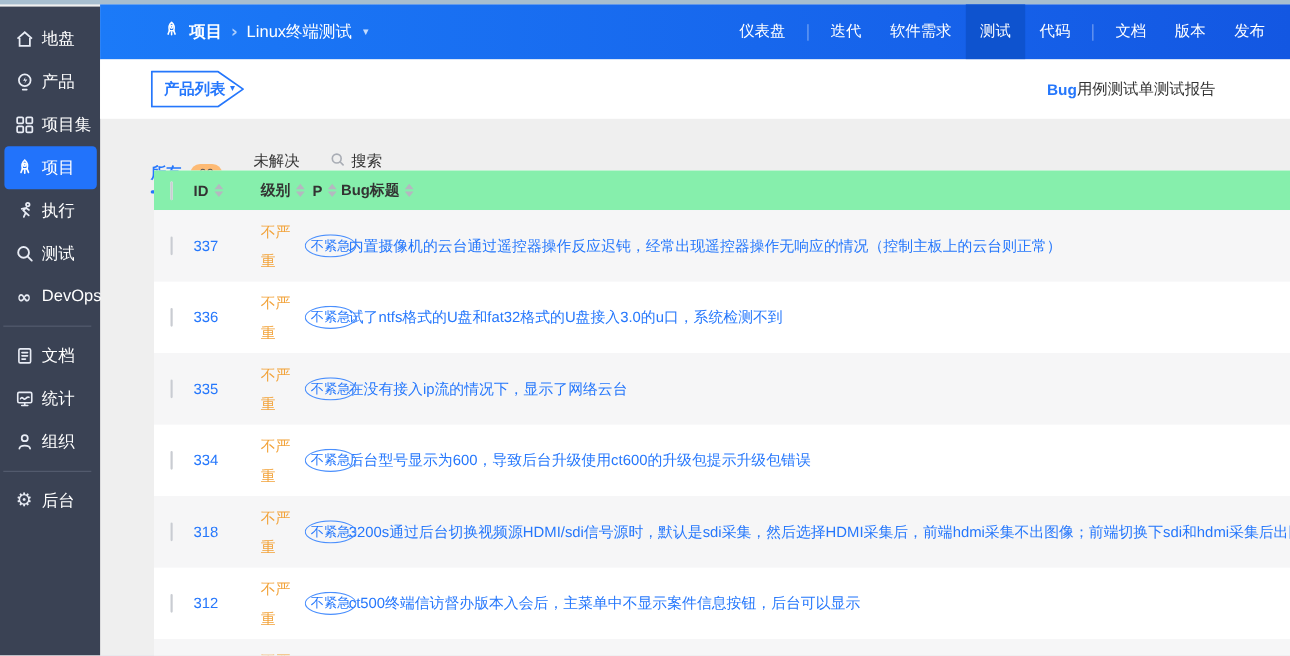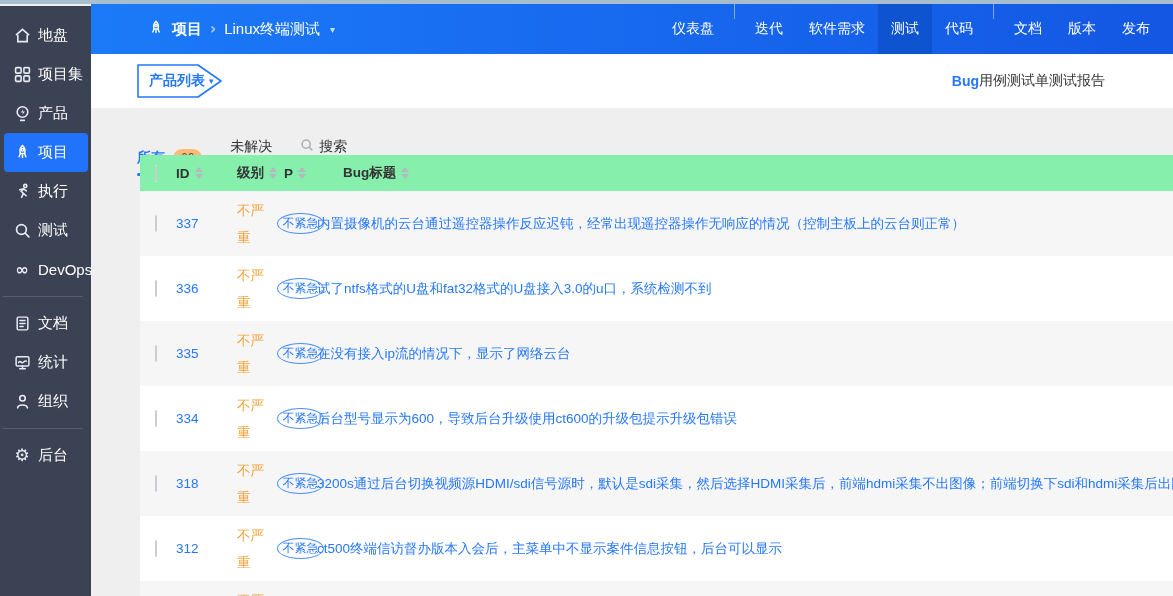--- a/index.html
+++ b/index.html
@@ -27,21 +27,21 @@
   
   .header {
     position:absolute; left:91px; top:4px; width:1082px; height:50px;
     background:linear-gradient(90deg,#1b7af8 0%,#1662ea 70%,#1357e2 100%);
     display:flex; align-items:center; color:#fff;
   }
   .crumb { display:flex; align-items:center; gap:8px; margin-left:57px; font-size:15px; }
   .crumb .app { font-weight:bold; }
   .crumb .sep { color:rgba(255,255,255,.65); font-size:15px; font-weight:bold; font-family:"DejaVu Sans",sans-serif; }
   .crumb .caret { color:rgba(255,255,255,.75); font-size:10px; font-family:"DejaVu Sans",sans-serif; margin-left:2px; }
-  .nav { margin-left:auto; display:flex; height:100%; padding-right:10px; font-size:14px; }
+  .nav { margin-left:auto; display:flex; align-items:center; height:100%; padding-right:10px; font-size:14px; }
   .nav-item { height:100%; display:flex; align-items:center; padding:0 13px; cursor:pointer; white-space:nowrap; }
   .nav-item.active { background:#0e53cf; }
   .nav-divider { width:1px; height:15px; background:rgba(255,255,255,.45); margin:0 7px; }
 
   
   .subheader { position:absolute; left:91px; top:54px; width:1082px; height:54px; background:#ffffff; }
   .pennant { position:absolute; left:46px; top:10px; width:86px; height:34px; cursor:pointer; }
   .pennant svg.shape { position:absolute; left:0; top:0; }
   .pennant .plabel {
     position:absolute; left:12px; top:0; height:34px; display:flex; align-items:center; gap:4px;
@@ -67,21 +67,21 @@
   .thead { height:36px; font-size:13.5px; font-weight:bold; color:#333; background:#86efac; }
   .th { display:flex; align-items:center; cursor:pointer; }
   .sort { display:inline-flex; flex-direction:column; gap:2px; margin-left:5px; }
   .sort i { display:block; width:0; height:0; border-left:4px solid transparent; border-right:4px solid transparent; }
   .sort .up { border-bottom:5px solid #b4b8c0; }
   .sort .down { border-top:5px solid #b4b8c0; }
   .col-check { width:21px; flex:none; }
   .col-id { width:61px; flex:none; }
   .col-level { width:47px; flex:none; }
   .col-p { width:26px; flex:none; }
-  .col-title { flex:1; overflow:hidden; white-space:nowrap;margin-left:33px; }
+  .col-title { flex:1; overflow:hidden; white-space:nowrap; }
   .drow { height:65px; font-size:13.5px; }
   .drow:nth-child(even) { background:#f6f6f7; }
   .checkbox { width:15px; height:15px; border:1px solid #c9ccd2; border-radius:3px; background:#fff; cursor:pointer; }
   .bug-id { color:#2577fc; cursor:pointer; }
   .level { color:#f2a33a; width:40px; line-height:27px; font-size:13.5px; }
   .pill {
     width:47px; height:21px; border:1.5px solid #4a8ffd; border-radius:50%;
     color:#2577fc; font-size:12px; display:flex; align-items:center; justify-content:center;
     flex:none; background:transparent; position:relative; z-index:2;
   }
@@ -100,37 +100,37 @@
         <svg width="17" height="17" viewBox="0 0 16 16" fill="none" stroke="#e8ecf5" stroke-width="1.5">
             <path d="M1.8 7.6 8 2.2l6.2 5.4"></path>
             <path d="M3.6 7.2v6.6h8.8V7.2"></path>
           </svg>
       </span>
       <span>地盘</span>
     </div>
     <div class="side-item">
       <span class="ic">
         <svg width="17" height="17" viewBox="0 0 16 16" fill="none" stroke="#e8ecf5" stroke-width="1.5">
+            <circle cx="8" cy="6.6" r="5"></circle>
+            <path d="M6.3 14.5h3.4" stroke-linecap="round"></path>
+            <path d="M8.6 3.8 6.6 7h2l-1 2.6 2.6-3.6h-2z" fill="#e8ecf5" stroke="none"></path>
+          </svg>
+      </span>
+      <span>产品</span>
+    </div>
+    <div class="side-item">
+      <span class="ic">
+        <svg width="17" height="17" viewBox="0 0 16 16" fill="none" stroke="#e8ecf5" stroke-width="1.5">
             <rect x="1.5" y="1.5" width="5.2" height="5.2" rx="1"></rect>
             <rect x="9.3" y="1.5" width="5.2" height="5.2" rx="1"></rect>
             <rect x="1.5" y="9.3" width="5.2" height="5.2" rx="1"></rect>
             <rect x="9.3" y="9.3" width="5.2" height="5.2" rx="1"></rect>
           </svg>
       </span>
       <span>项目集</span>
-    </div>
-    <div class="side-item">
-      <span class="ic">
-        <svg width="17" height="17" viewBox="0 0 16 16" fill="none" stroke="#e8ecf5" stroke-width="1.5">
-            <circle cx="8" cy="6.6" r="5"></circle>
-            <path d="M6.3 14.5h3.4" stroke-linecap="round"></path>
-            <path d="M8.6 3.8 6.6 7h2l-1 2.6 2.6-3.6h-2z" fill="#e8ecf5" stroke="none"></path>
-          </svg>
-      </span>
-      <span>产品</span>
     </div>
     <div class="side-item active">
       <span class="ic">
         <svg width="17" height="17" viewBox="0 0 16 16" fill="none" stroke="#ffffff" stroke-width="1.4">
             <path d="M8 1.4c2.2 1.8 2.8 4.6 2 7.6H6c-.8-3-.2-5.8 2-7.6z"></path>
             <circle cx="8" cy="5.4" r="1.2"></circle>
             <path d="M6 9 4.8 12M10 9l1.2 3M8 10v2.6" stroke-linecap="round"></path>
           </svg>
       </span>
       <span>项目</span>

